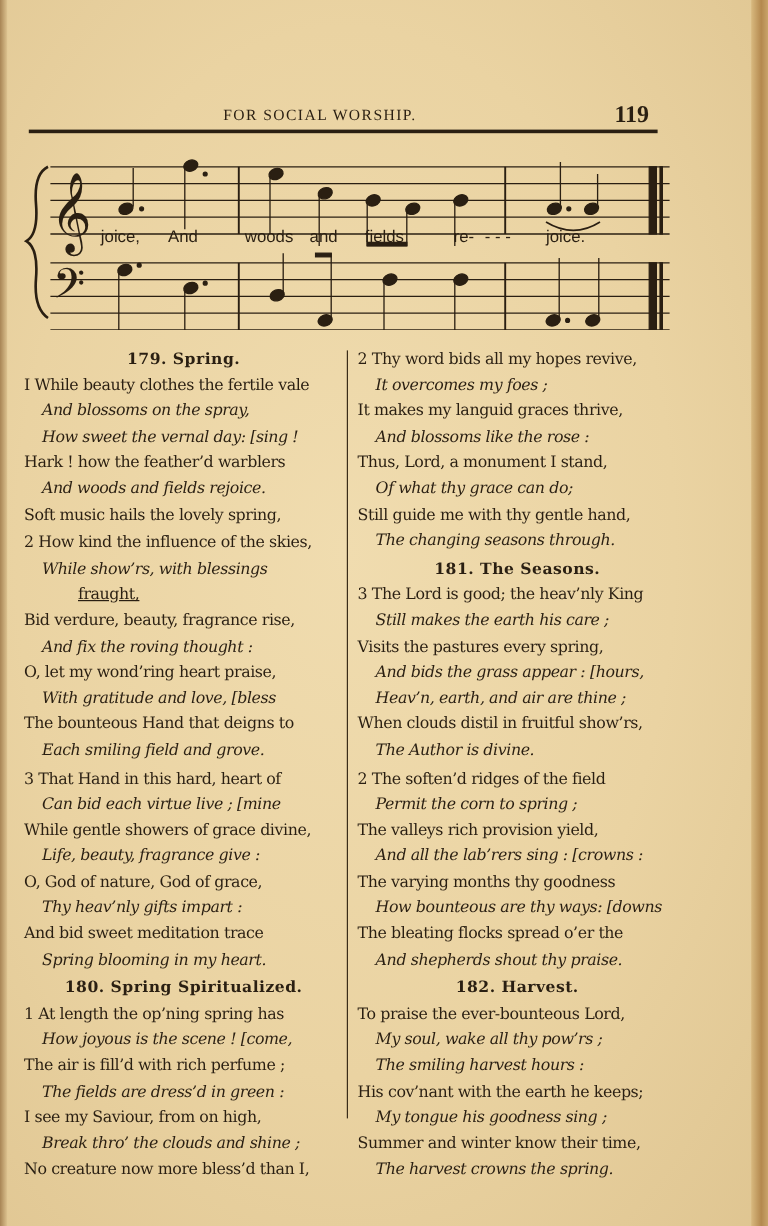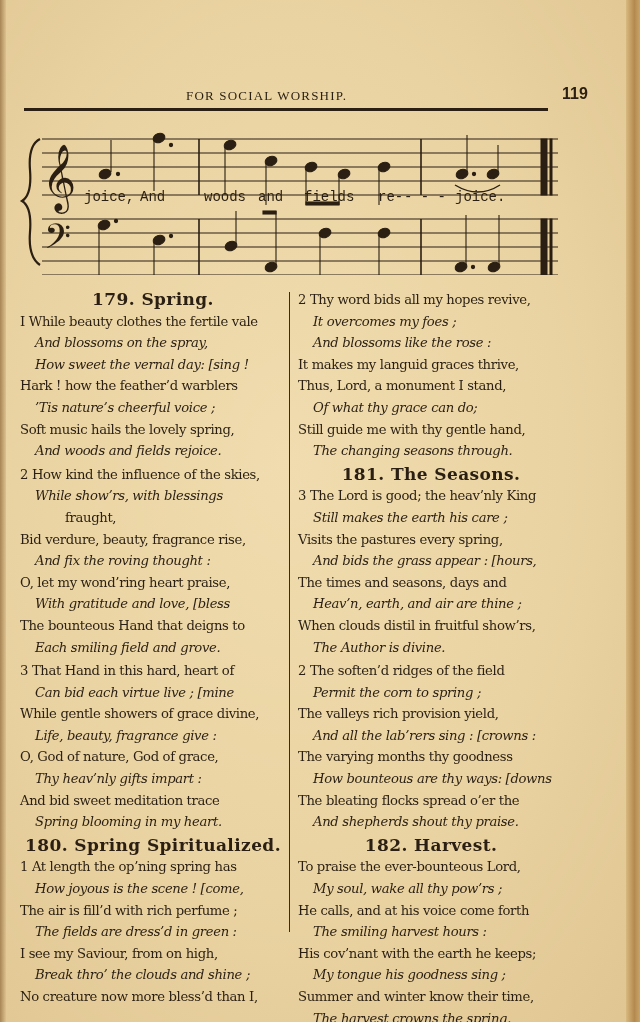--- a/index.html
+++ b/index.html
@@ -24,48 +24,48 @@
     }
     .running-head {
       position:absolute; top:88px; left:0; width:548px; height:20px;
     }
     .running-head .title {
       position:absolute; left:186px; top:0;
       font-family:"Liberation Serif", serif; font-size:13px; letter-spacing:1.2px;
       font-weight:normal;
     }
     .running-head .pageno {
-      position:absolute; left:562px; top:-3px;
-      font-family:Liberation Sans, sans-serif; font-size:16px; font-weight:bold;
+      position:absolute; left:512px; top:-3px;
+      font-family:Liberation Serif, serif; font-size:20px; font-weight:bold;
     }
     .head-rule {
       position:absolute; left:24px; top:108px; width:524px; height:3px; background:#2a1f12;
     }
     .music { position:absolute; left:0; top:115px; width:640px; height:160px; }
     .lyric {
-      position:absolute; font-family:Liberation Mono, monospace; font-size:14px; color:#2a1f12;
+      position:absolute; font-family:Liberation Sans, sans-serif; font-size:14px; color:#2a1f12;
       white-space:pre;
     }
     .col {
       position:absolute; top:289px;
       font-family:"DejaVu Serif", serif; font-size:13.2px; line-height:21.6px;
       letter-spacing:-0.35px;
     }
     .col-left { left:20px; width:266px; }
     .col-right { left:298px; width:266px; }
     .col-divider {
       position:absolute; left:289px; top:292px; width:1.4px; height:640px; background:#3a2c18;
     }
     .hymn-title {
-      text-align:center; font-weight:bold; font-size:17px; letter-spacing:0.4px;
+      text-align:center; font-weight:bold; font-size:13px; letter-spacing:0.4px;
       margin:0;
     }
     .line { white-space:nowrap; display:block; height:21.6px; }
     .line.indent { padding-left:15px;font-style:italic; }
-    .line.indent2 { padding-left:45px; }
+    .line.indent2 { padding-left:45px;text-decoration:underline; }
     .gap { height:2px; }
   </style>
 </head>
 <body>
 
 <div class="page"></div>
 <div class="left-edge"></div>
 <div class="right-edge"></div>
 
 <div class="running-head">
@@ -172,23 +172,22 @@
 
 <div class="col-divider"></div>
 
 <div class="col col-left">
   <div class="hymn">
     <p class="hymn-title">179.  Spring.</p>
     <span class="line">I While beauty clothes the fertile vale</span>
     <span class="line indent">And blossoms on the spray,</span>
     <span class="line indent">How sweet the vernal day:    [sing !</span>
     <span class="line">Hark !  how the feather’d warblers</span>
-    <span class="line indent">’Tis nature’s cheerful voice ;</span>
+    <span class="line indent">And woods and fields rejoice.</span>
     <span class="line">Soft music hails the lovely spring,</span>
-    <span class="line indent">And woods and fields rejoice.</span>
     <div class="gap"></div>
     <span class="line">2 How kind the influence of the skies,</span>
     <span class="line indent">While  show’rs,  with  blessings</span>
     <span class="line indent2">fraught,</span>
     <span class="line">Bid verdure, beauty, fragrance rise,</span>
     <span class="line indent">And fix the roving thought :</span>
     <span class="line">O, let my wond’ring heart praise,</span>
     <span class="line indent">With gratitude and love,       [bless</span>
     <span class="line">The  bounteous  Hand that deigns to</span>
     <span class="line indent">Each smiling field and grove.</span>
@@ -213,53 +212,51 @@
     <span class="line indent">Break thro’ the clouds and shine ;</span>
     <span class="line">No creature now more bless’d than I,</span>
 
   </div>
 </div>
 
 <div class="col col-right">
   <div class="hymn">
     <span class="line">2 Thy word bids all my hopes revive,</span>
     <span class="line indent">It overcomes my foes ;</span>
+    <span class="line">It makes my languid graces thrive,</span>
     <span class="line indent">And blossoms like the rose :</span>
-    <span class="line">It makes my languid graces thrive,</span>
     <span class="line">Thus, Lord, a monument I stand,</span>
     <span class="line indent">Of what thy grace can do;</span>
     <span class="line">Still guide me with thy gentle hand,</span>
     <span class="line indent">The changing seasons through.</span>
   </div>
   <div class="gap"></div>
   <div class="hymn">
     <p class="hymn-title">181.  The Seasons.</p>
     <span class="line">3 The Lord is good; the heav’nly King</span>
     <span class="line indent">Still makes the earth his care ;</span>
     <span class="line">Visits the pastures every spring,</span>
     <span class="line indent">And bids the grass appear : [hours,</span>
-    <span class="line">The times and  seasons, days  and</span>
     <span class="line indent">Heav’n, earth, and air are thine ;</span>
     <span class="line">When clouds distil in fruitful show’rs,</span>
     <span class="line indent">The Author is divine.</span>
     <div class="gap"></div>
     <span class="line">2 The soften’d ridges of the field</span>
     <span class="line indent">Permit the corn to spring ;</span>
     <span class="line">The valleys rich provision yield,</span>
     <span class="line indent">And all the lab’rers sing : [crowns :</span>
     <span class="line">The  varying  months  thy  goodness</span>
     <span class="line indent">How bounteous are thy ways: [downs</span>
     <span class="line">The  bleating  flocks  spread o’er the</span>
     <span class="line indent">And shepherds shout thy praise.</span>
   </div>
   <div class="gap"></div>
   <div class="hymn">
     <p class="hymn-title">182.  Harvest.</p>
     <span class="line">To praise the ever-bounteous Lord,</span>
     <span class="line indent">My soul, wake all thy pow’rs ;</span>
-    <span class="line">He calls, and at his voice come forth</span>
     <span class="line indent">The smiling harvest hours :</span>
     <span class="line">His cov’nant with the earth he keeps;</span>
     <span class="line indent">My tongue his goodness sing ;</span>
     <span class="line">Summer and winter know their time,</span>
     <span class="line indent">The harvest crowns the spring.</span>
   </div>
 </div>
 
 </body></html>

